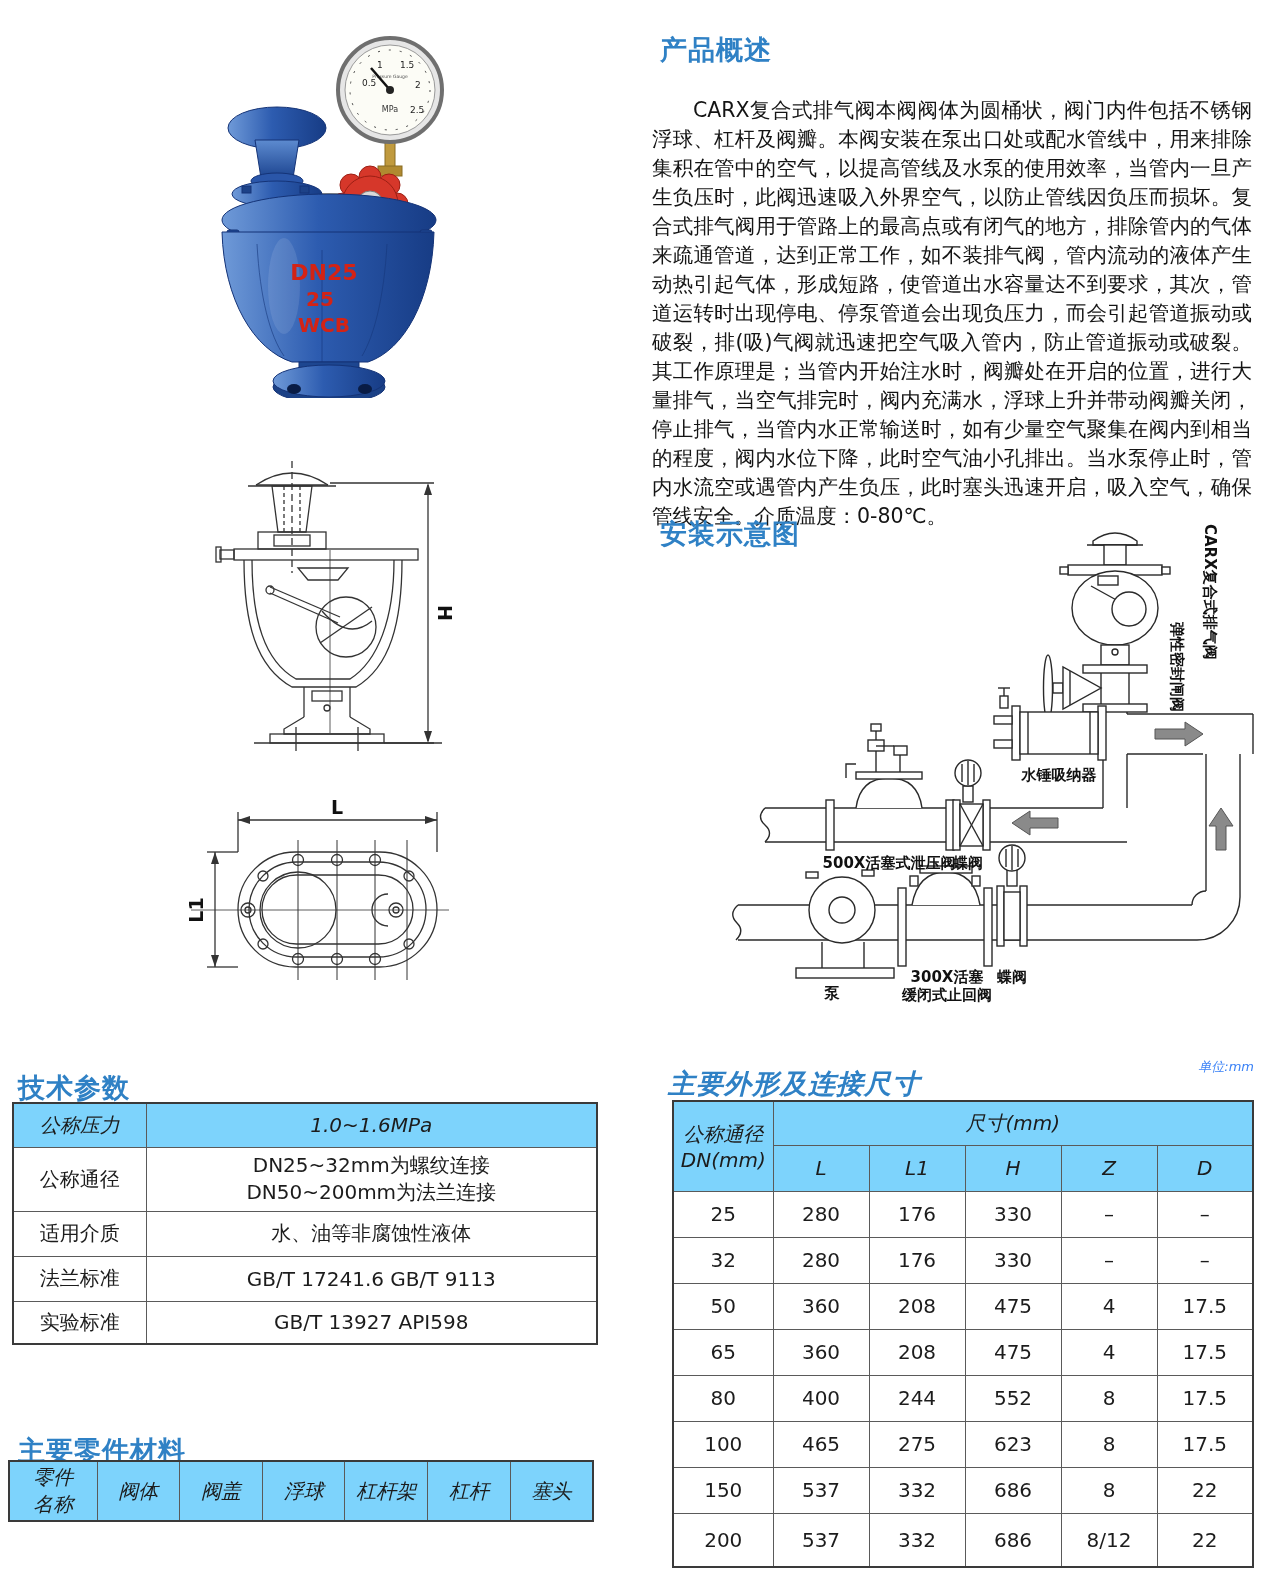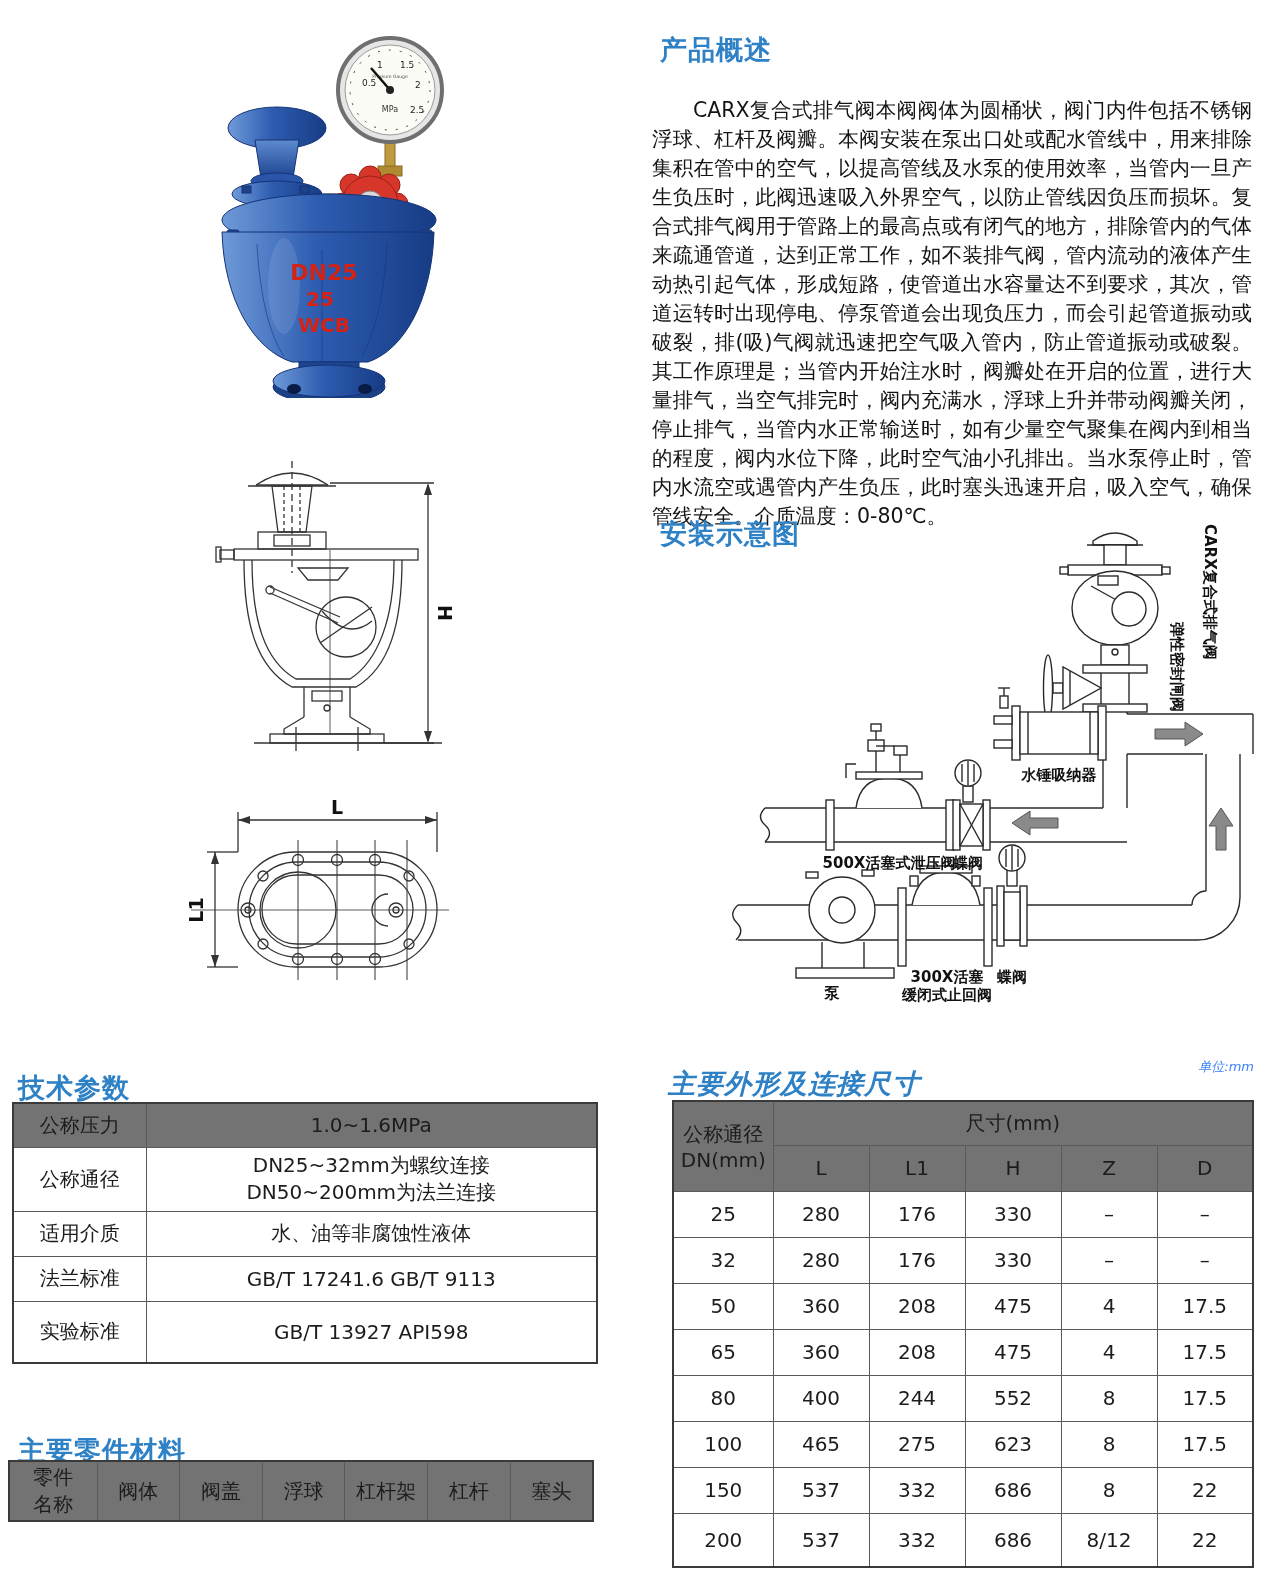--- a/index.html
+++ b/index.html
@@ -6,21 +6,21 @@
   .page{position:relative;width:1270px;height:1592px;background:#ffffff;overflow:hidden;
         font-family:"DejaVu Sans","Liberation Sans",sans-serif;color:#1c1c1c;}
   .abs{position:absolute;}
   h2.sec{margin:8px;font-size:27px;font-weight:bold;color:#2f81c5;letter-spacing:1px;}
   .overview-body{margin-top:28px;width:600px;font-size:20.5px;line-height:29px;
                  text-align:justify;text-indent:2em;color:#141414;}
   table{border-collapse:collapse;table-layout:fixed;}
   .dtab{border:2px solid #3a3a3a;width:100%;}
   .dtab td,.dtab th{border:1px solid #5a5a5a;text-align:center;vertical-align:middle;
                     font-size:20px;font-weight:normal;padding:2px 4px;white-space:pre-line;}
-  .shade td,.shade th,td.shade{background:#737373;}
+  .shade td,.shade th,td.shade{background:#7dd3fc;font-style:italic;}
   .dims-head{display:flex;justify-content:space-between;align-items:flex-start;width:594px;font-style:italic;}
   .unit-note{font-size:13px;color:#3b82f6;}
   svg text{font-family:"DejaVu Sans","Liberation Sans",sans-serif;}
   .dlabel{font-size:15px;font-weight:bold;fill:#111;}
   .dimletter{font-size:19px;font-weight:bold;fill:#111;}
 </style>
 </head>
 <body>
 
 <div class="page">
@@ -353,21 +353,21 @@
 DN50~200mm为法兰连接</td>
         </tr>
         <tr style="height:45px">
           <td>适用介质</td>
           <td>水、油等非腐蚀性液体</td>
         </tr>
         <tr style="height:45px">
           <td>法兰标准</td>
           <td>GB/T 17241.6  GB/T 9113</td>
         </tr>
-        <tr style="height:62px">
+        <tr style="height:43px">
           <td>实验标准</td>
           <td>GB/T 13927  API598</td>
         </tr>
       </tbody>
     </table>
   </div>
 
   <h2 class="sec abs" style="left:10px;top:1425px">主要零件材料</h2>
   <div class="abs" style="left:8px;top:1460px;width:586px">
     <table class="dtab">

